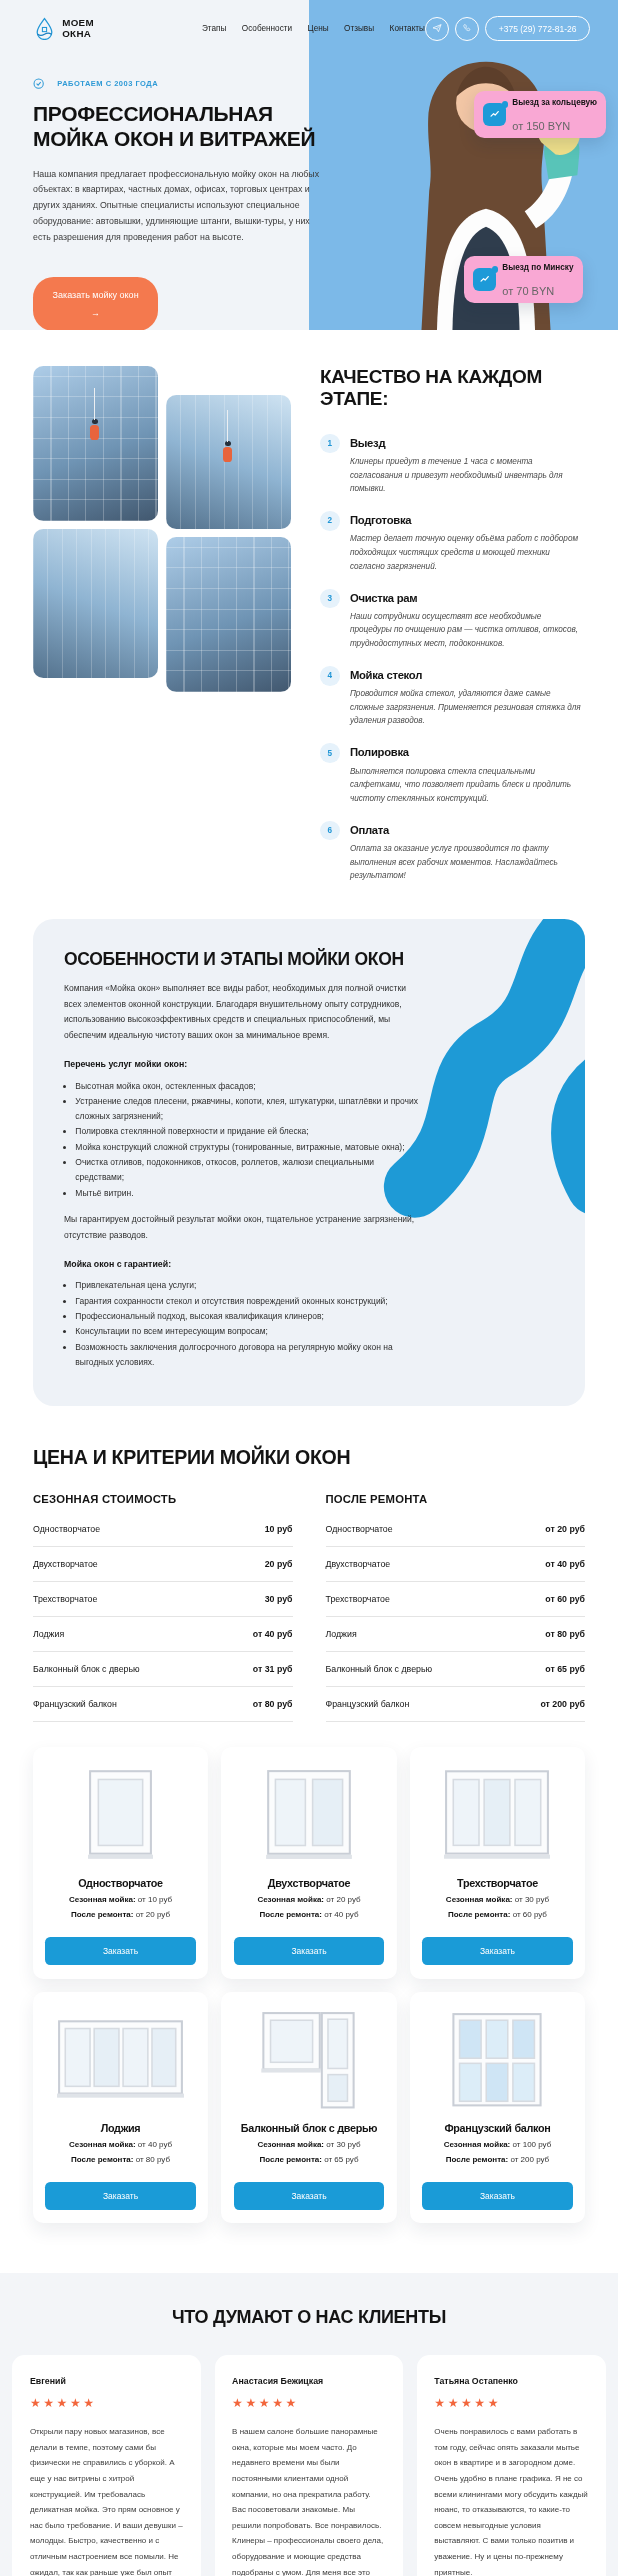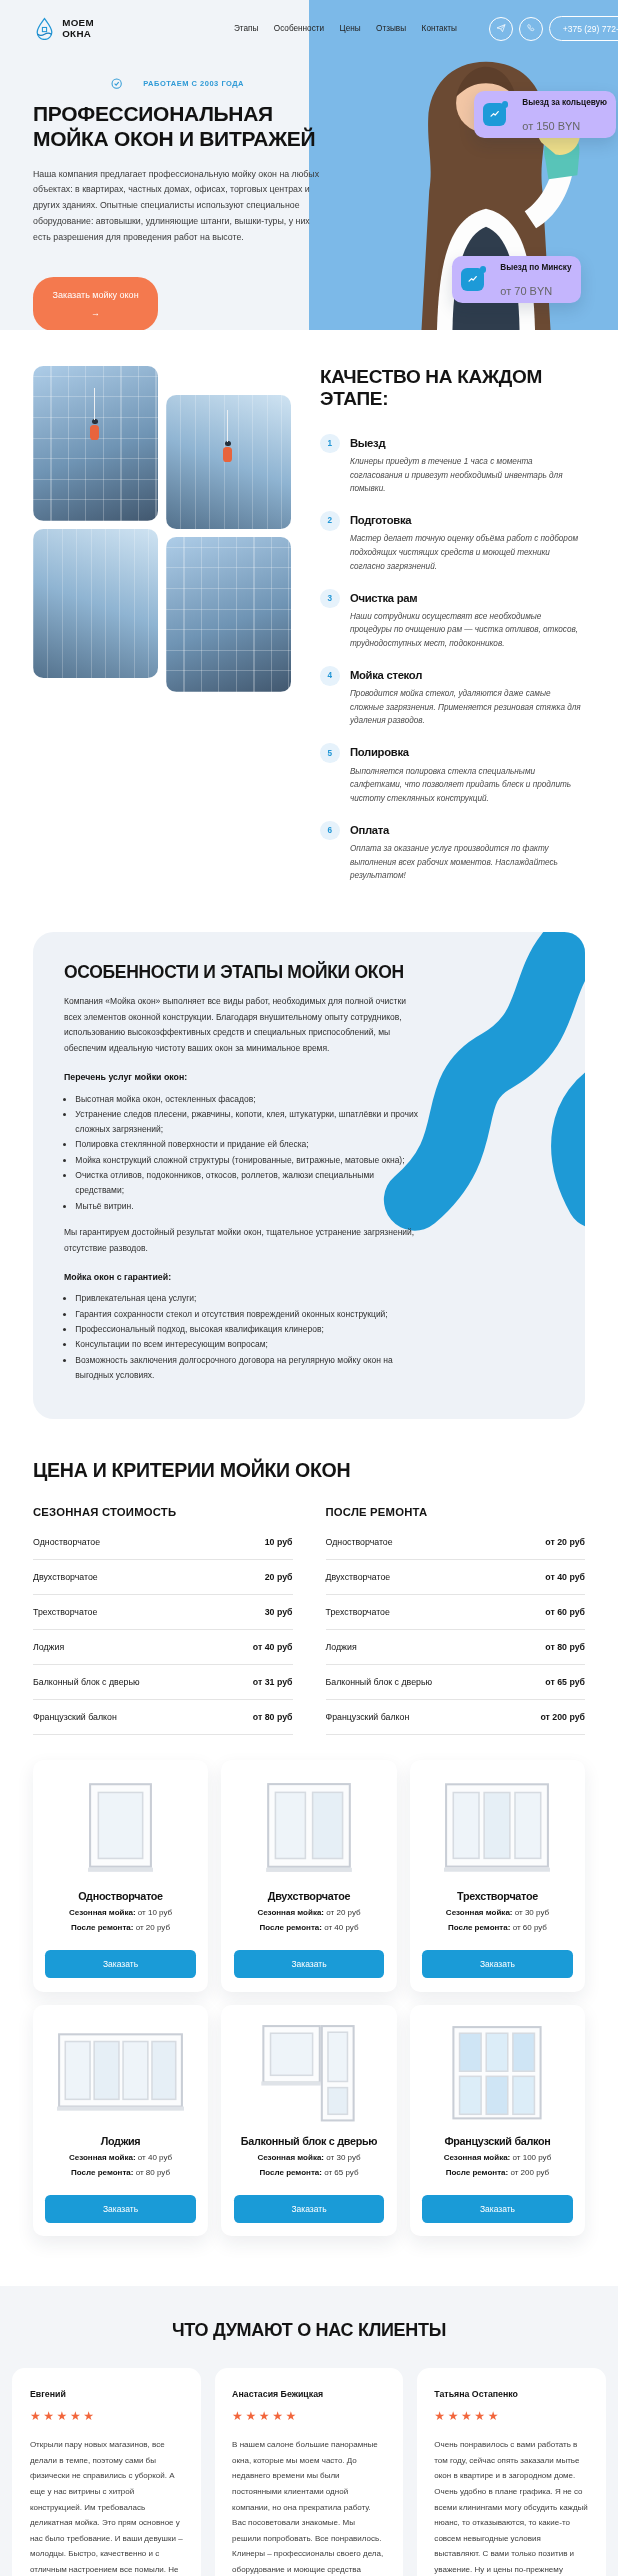--- a/index.html
+++ b/index.html
@@ -2,41 +2,41 @@
 <html lang="ru" style="font-size:8.2px"><head>
 <meta charset="utf-8">
 <style>
   html,body{margin:0;padding:0;background:#fff;color:#141414;
     font-family:"Liberation Sans","DejaVu Sans",sans-serif;}
   body{width:618px;}
   h1,h2,h3{margin:0;font-weight:900;letter-spacing:-0.3px;}
   
   .hero{position:relative;height:330px;background:#f1f4f8;overflow:hidden;}
   .hero-blue{position:absolute;top:0;right:0;width:309px;height:330px;background:#7cb9e8;}
-  .header{position:relative;z-index:5;display:flex;align-items:center;height:57px;padding:0 38px 0 33px;gap:32px;}
+  .header{position:relative;z-index:5;display:flex;align-items:center;height:57px;padding:0 38px 0 33px;}
   .logo{display:flex;align-items:center;gap:6.2px;}
   .logo-txt{font-weight:900;font-size:9.8px;line-height:1.05;letter-spacing:0.3px;}
   .nav{display:flex;gap:15.5px;margin-left:108px;}
   .nav a{color:#222;text-decoration:none;font-size:8.2px;}
   .head-right{margin-left:auto;display:flex;align-items:center;gap:6.2px;}
   .circ-btn{width:24px;height:24px;border:0.8px solid #fff;border-radius:50%;
     display:flex;align-items:center;justify-content:center;cursor:pointer;background:transparent;}
   .phone-pill{border:0.8px solid #fff;border-radius:15.5px;color:#fff;font-size:8.5px;
     padding:6.7px 12.4px;background:transparent;cursor:pointer;white-space:nowrap;}
   .hero-left{position:relative;z-index:4;max-width:289px;margin:20.6px 0 0 33px;}
-  .hero-badge{display:flex;align-items:center;gap:21px;color:#2f9ad6;font-weight:700;
-    font-size:7.5px;letter-spacing:0.5px;justify-content:center;}
+  .hero-badge{display:flex;align-items:center;gap:13px;color:#2f9ad6;font-weight:700;
+    font-size:7.5px;letter-spacing:0.5px;}
   .hero h1{font-size:21px;line-height:1.16;margin-top:13.4px;color:#121212;}
   .hero-desc{margin-top:15.5px;font-size:8.8px;line-height:1.8;color:#3a3a3a;}
   .btn-orange{margin-top:23px;display:inline-flex;align-items:center;gap:7.2px;background:#f4794e;
     color:#fff;font-size:9px;border:none;border-radius:20.6px;padding:13px 19.6px;cursor:pointer;flex-direction:column;}
-  .price-card{position:absolute;z-index:6;background:#c4b5fd;border-radius:10.3px;
-    box-shadow:0 6.2px 15.5px rgba(20,40,70,.15);display:flex;align-items:center;gap:16px;padding:6.7px 9.3px;}
+  .price-card{position:absolute;z-index:6;background:#f9a8d4;border-radius:10.3px;
+    box-shadow:0 6.2px 15.5px rgba(20,40,70,.15);display:flex;align-items:center;gap:6px;padding:6.7px 9.3px;}
   .pc-ring{top:91px;left:474px;}
-  .pc-minsk{top:256px;left:452px;}
+  .pc-minsk{top:256px;left:464px;}
   .pc-ico{position:relative;width:23px;height:23px;background:#1d9ad8;border-radius:6.2px;flex:0 0 auto;
     display:flex;align-items:center;justify-content:center;}
   .pc-ico i{position:absolute;top:-2.1px;right:-2.1px;width:6.7px;height:6.7px;border-radius:50%;background:#1d9ad8;}
   .pc-t1{font-weight:800;font-size:8.2px;white-space:nowrap;}
   .pc-t2{font-size:11px;color:#666;margin-top:13px;}
   .woman{position:absolute;bottom:0;right:20.6px;z-index:2;}
   
   .quality{display:flex;gap:29px;padding:36px 33px 31px;}
   .collage{display:flex;gap:8.2px;flex:0 0 258px;}
   .col-a,.col-b{display:flex;flex-direction:column;gap:8.2px;flex:1;}
@@ -54,21 +54,21 @@
   .rope{position:absolute;top:-31px;left:6.2px;width:1px;height:32px;background:#eceff2;}
   .q-right{flex:1;min-width:0;}
   .q-right h2{font-size:19px;line-height:1.18;}
   .steps{margin-top:23px;display:flex;flex-direction:column;gap:15.5px;}
   .step{display:flex;gap:10.3px;}
   .step-num{flex:0 0 19.6px;width:19.6px;height:19.6px;border-radius:50%;background:#e6f2fb;color:#2196d6;
     font-weight:800;font-size:8.2px;display:flex;align-items:center;justify-content:center;}
   .step h3{font-size:11.3px;margin-top:3.1px;}
   .step p{margin:6.2px 0 0;font-size:8.2px;line-height:1.65;color:#4a4a4a;max-width:278px;font-style:italic;}
   
-  .feat{margin:18px 33px 0;background:#eef2f7;border-radius:20.6px;padding:30px 31px 36px;
+  .feat{margin:5px 33px 0;background:#eef2f7;border-radius:20.6px;padding:30px 31px 36px;
     position:relative;overflow:hidden;}
   .feat-wave{position:absolute;right:-31px;top:-20.6px;pointer-events:none;}
   .feat-inner{position:relative;z-index:2;max-width:361px;}
   .feat h2{font-size:17.5px;}
   .feat p{font-size:8.5px;line-height:1.85;color:#2f2f2f;margin:11.3px 0 0;}
   .feat .sub{font-weight:800;font-size:8.8px;margin-top:15.5px;}
   .feat ul{margin:9.3px 0 0;padding-left:11.3px;}
   .feat li{font-size:8.5px;line-height:1.8;color:#2f2f2f;}
   
   .pricing{padding:40px 33px 0;}

